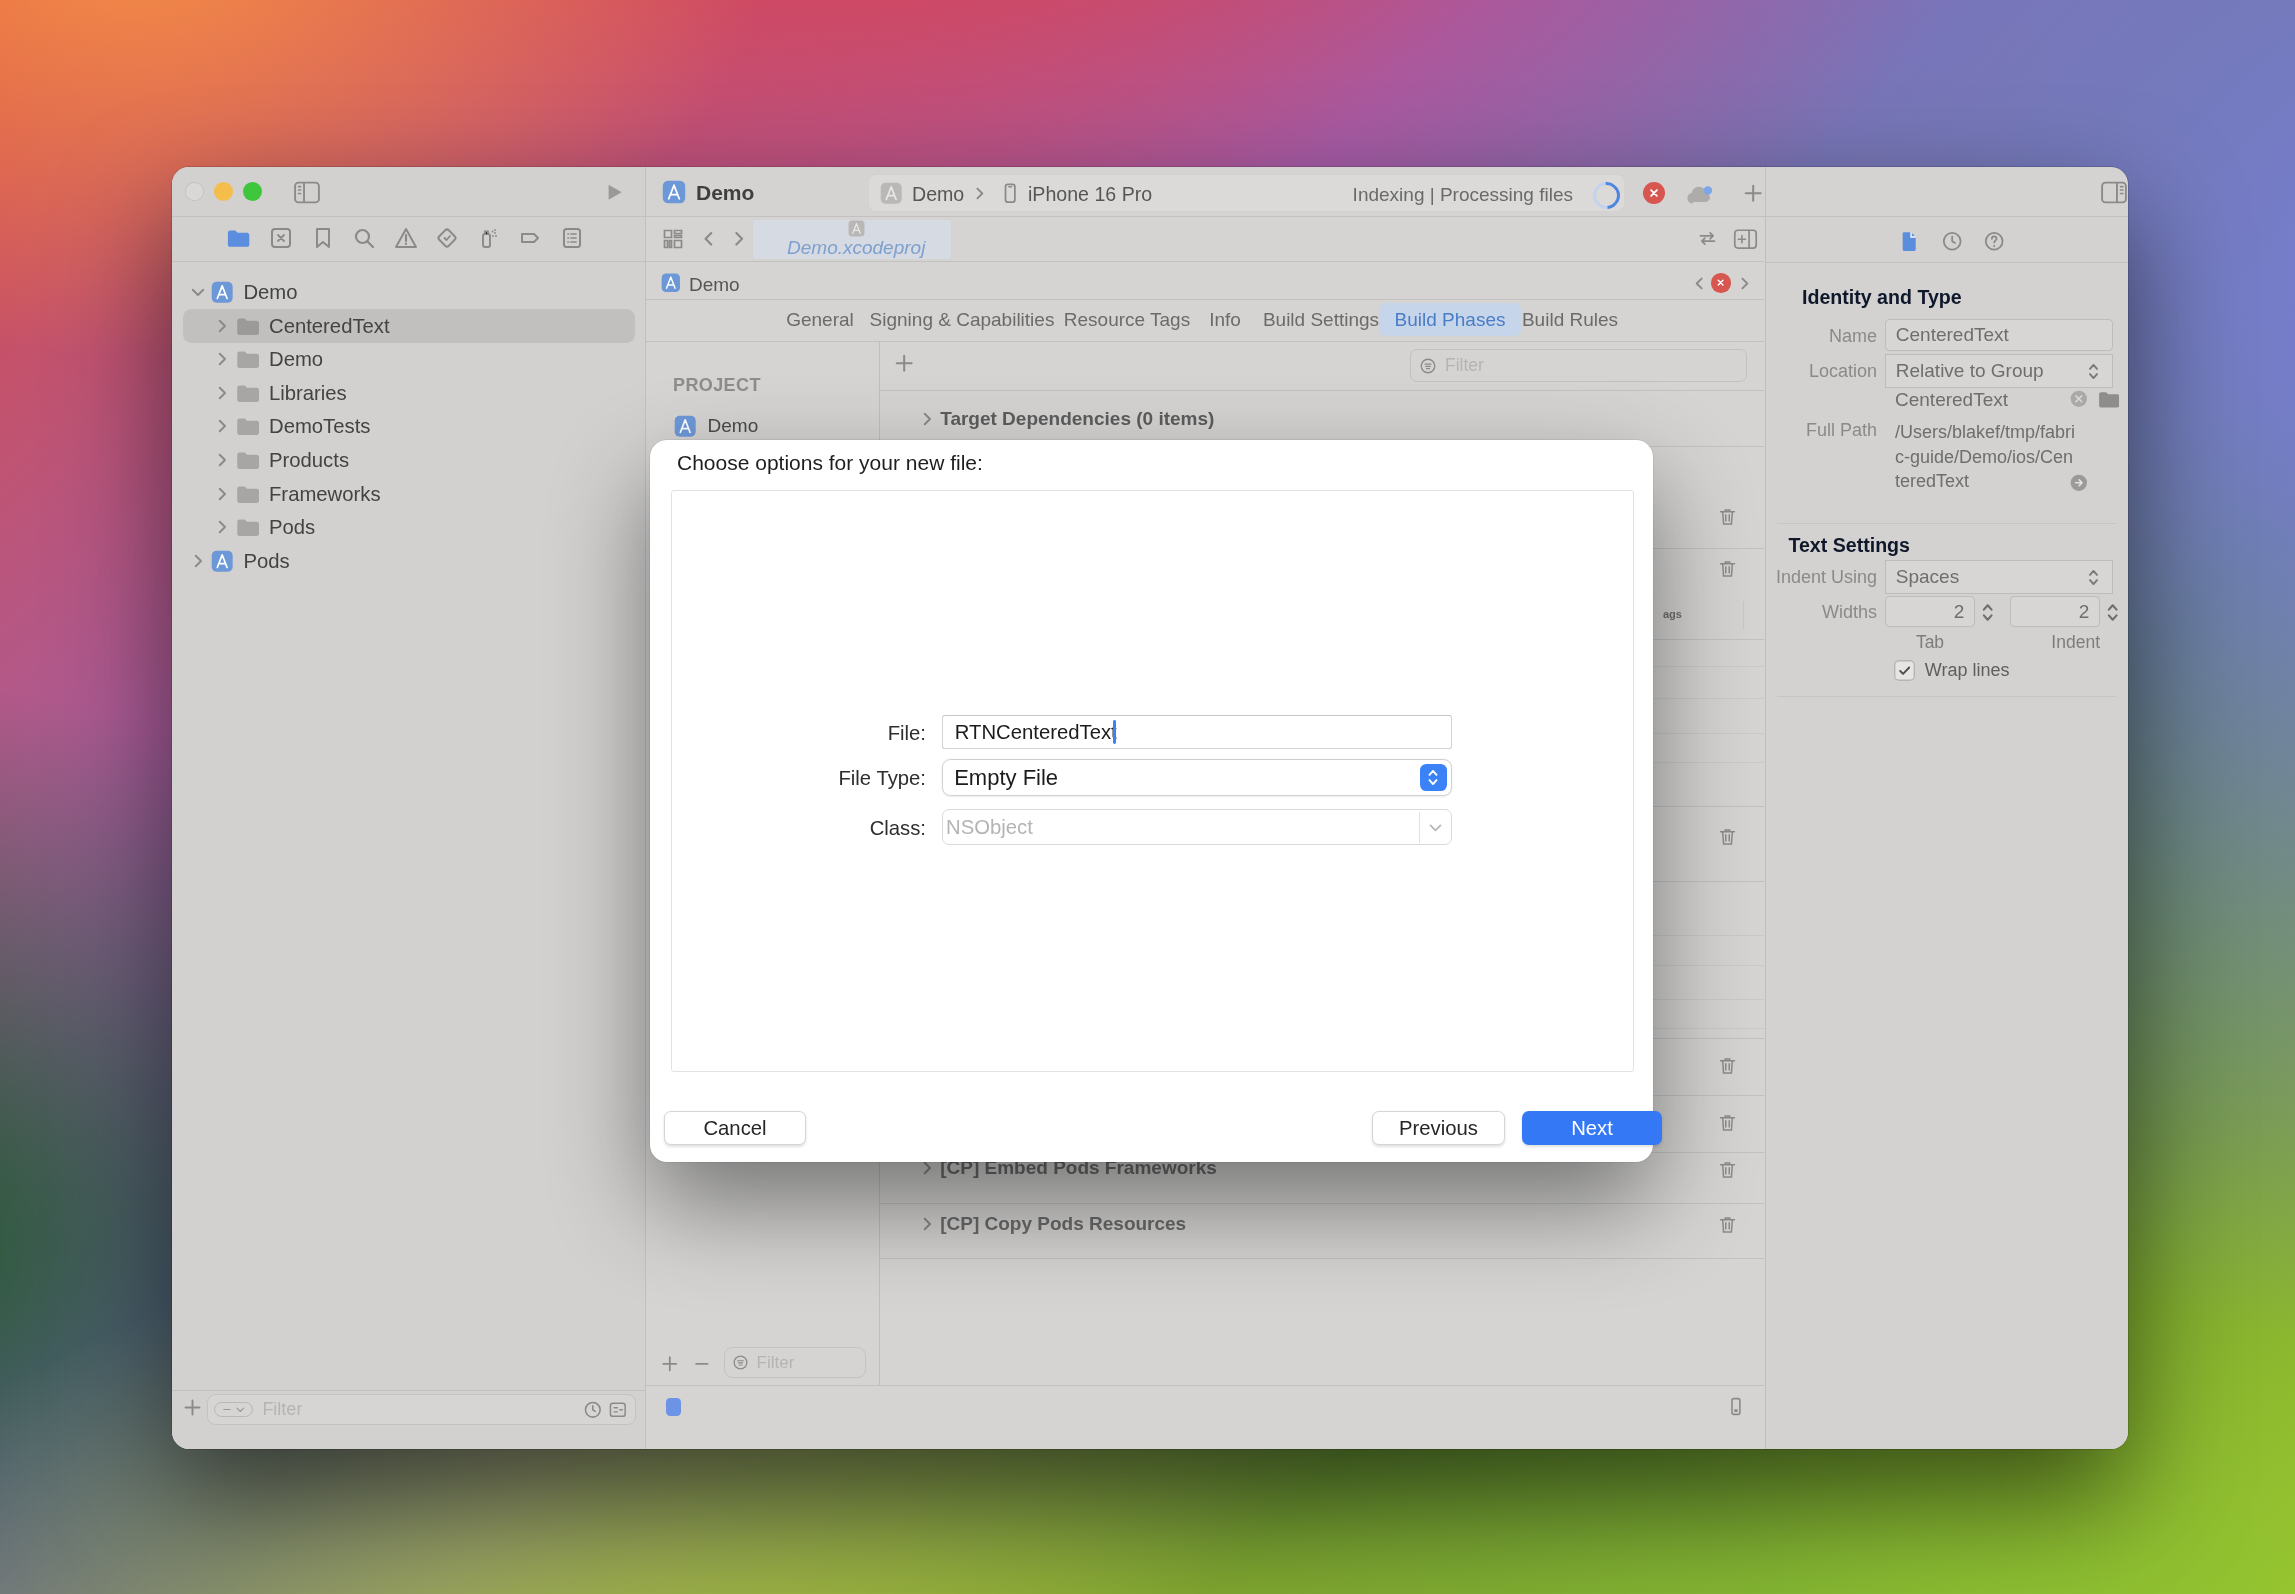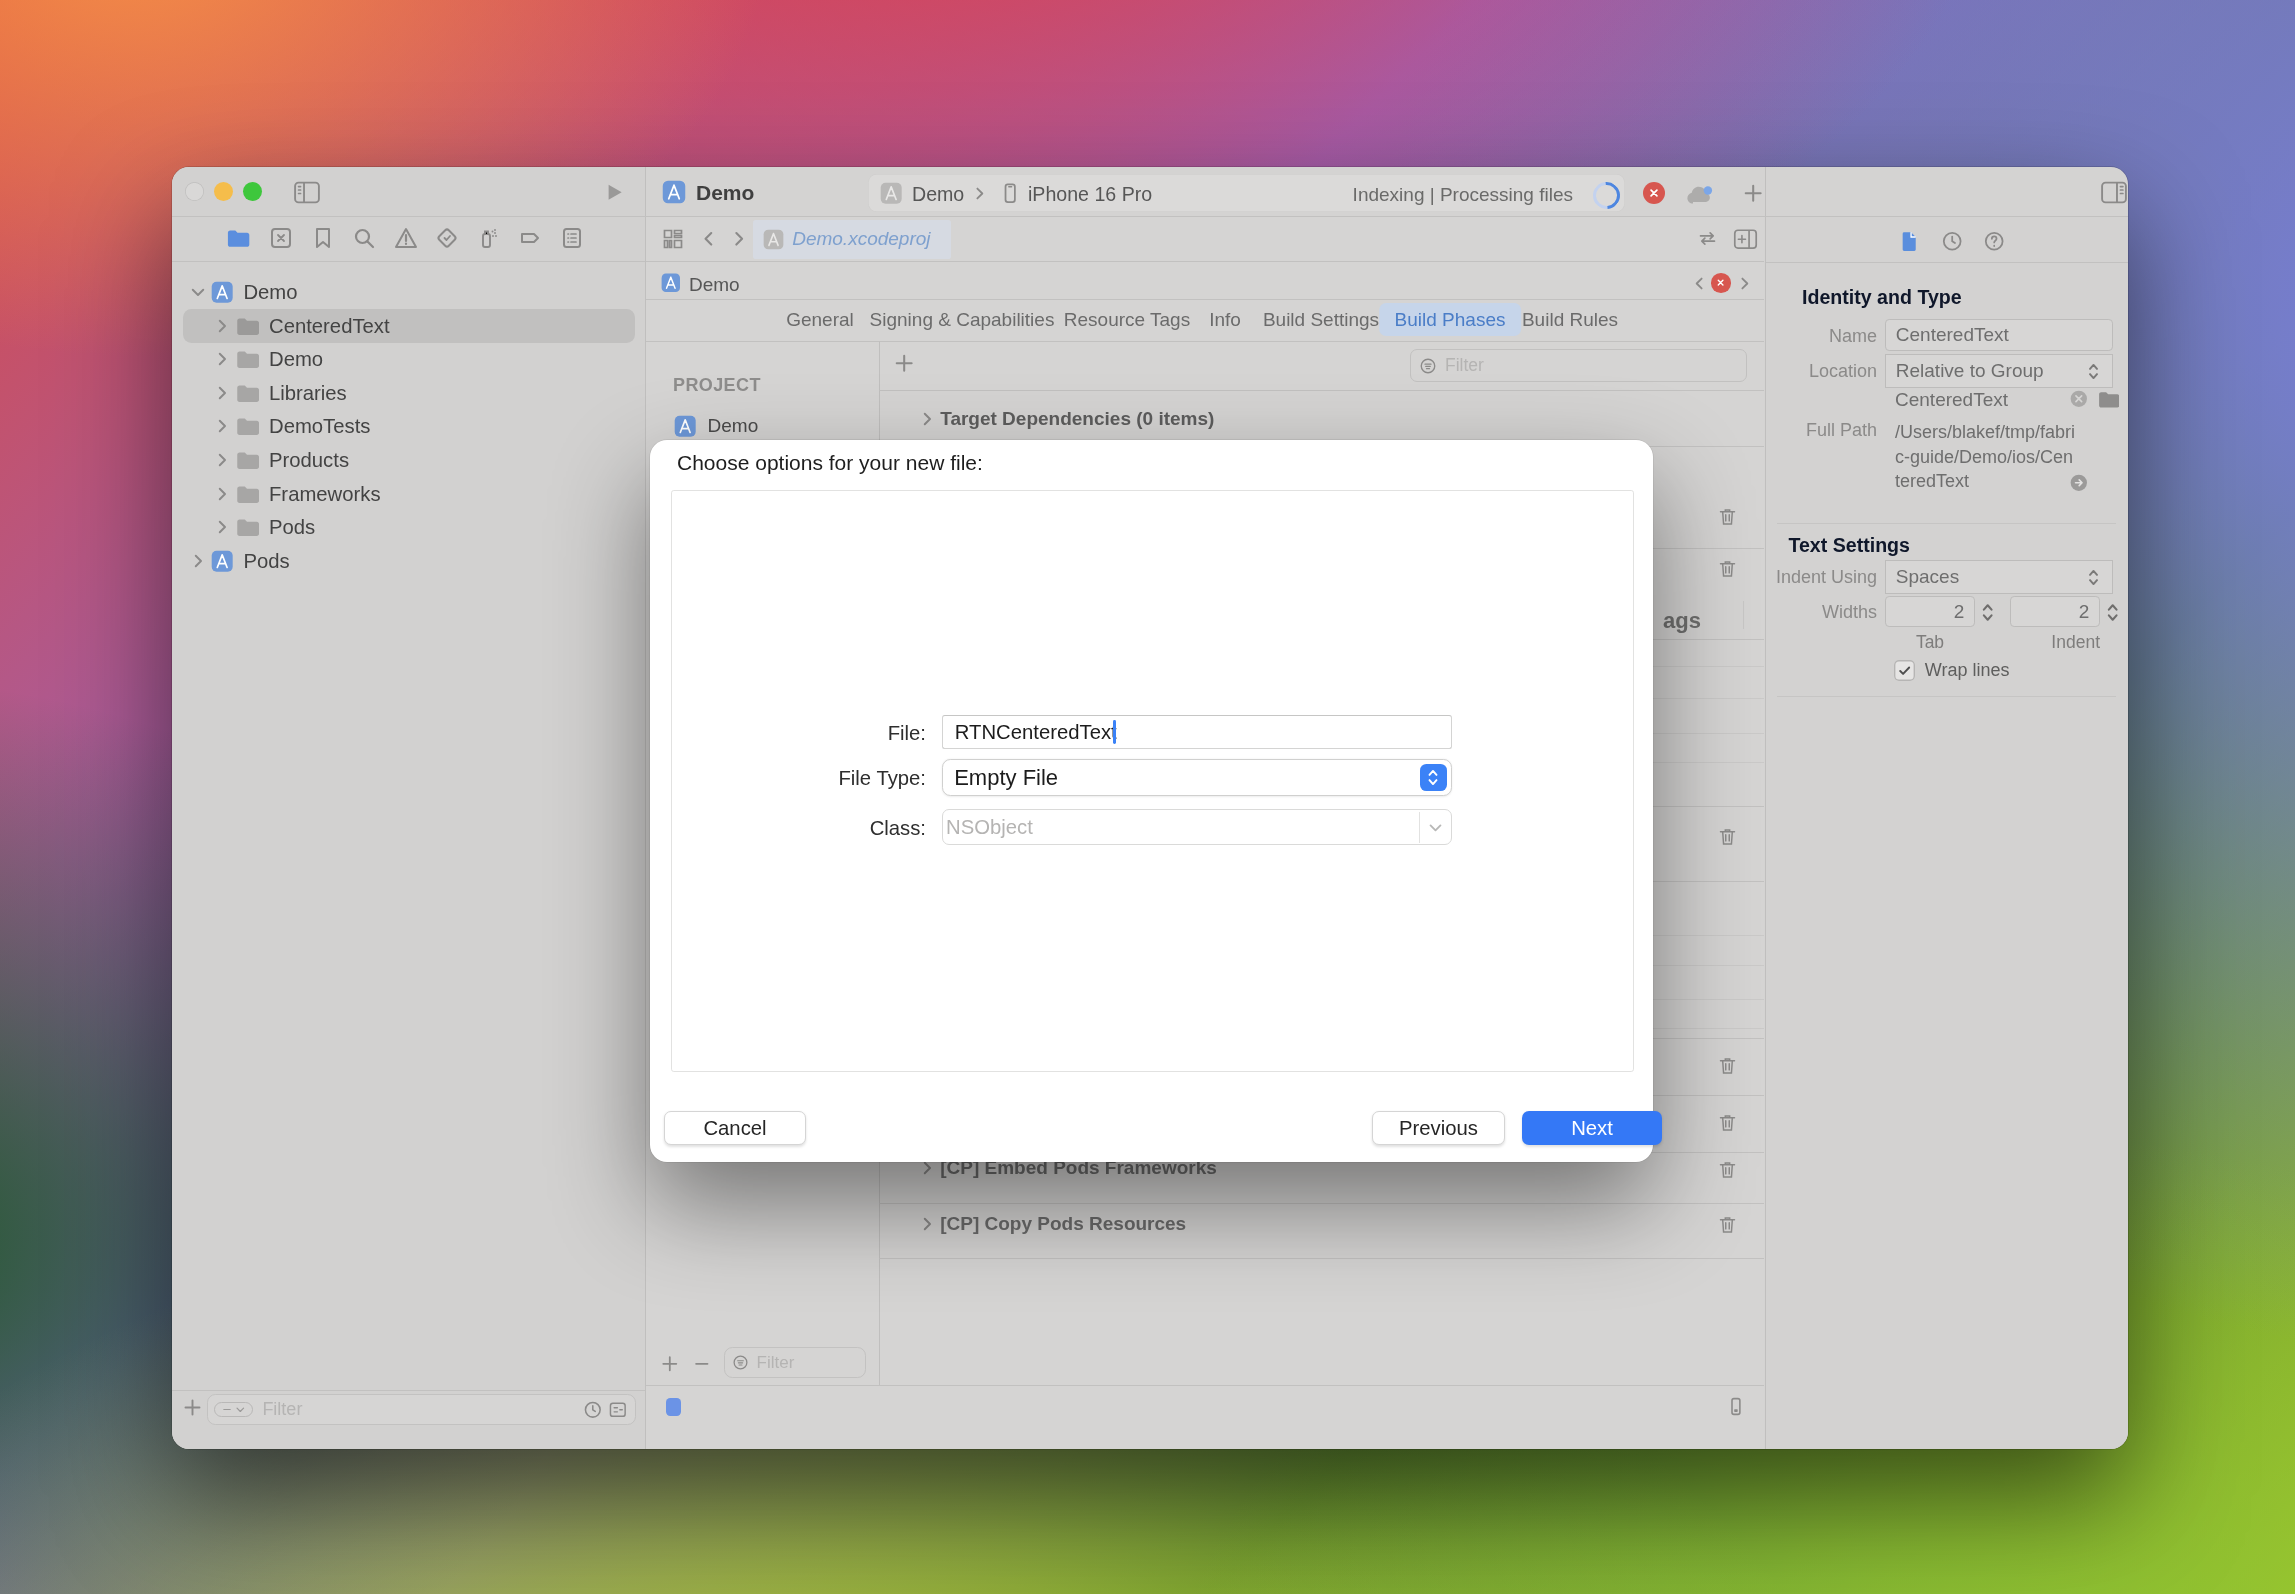--- a/index.html
+++ b/index.html
@@ -391,21 +391,21 @@
 
       <svg class="abs icn" style="left:15.4px;top:9.8px;width:24px;height:24px" viewBox="0 0 34 34" width="24" height="24">
           <use href="#s-grid"></use>
         </svg>
       <svg class="abs icn" style="left:53px;top:12px;width:19.6px;height:19.6px" viewBox="0 0 28 28" width="19.6" height="19.6">
           <use href="#s-chev-l"></use>
         </svg>
       <svg class="abs icn" style="left:83px;top:12px;width:19.6px;height:19.6px" viewBox="0 0 28 28" width="19.6" height="19.6">
           <use href="#s-chev-r"></use>
         </svg>
-      <div class="abs" style="left:107px;top:2.8px;width:198px;height:39px;background:#d6dae2;border-radius:2.8px;display:flex;align-items:center;">
+      <div class="abs" style="left:107px;top:2.8px;width:198px;height:39px;background:#d6dae2;border-radius:2.8px;display:flex;align-items:center;flex-direction:column;">
         <svg style="width:21px;height:21px;margin-left:9.8px" viewBox="0 0 30 30" width="21" height="21">
             <use href="#s-app-grey"></use>
           </svg>
         <span style="margin-left:8.4px;font-size:19px;font-style:italic;color:#7ea0ce">Demo.xcodeproj</span>
       </div>
       <svg class="abs icn" style="left:1051px;top:11.2px;width:21px;height:21px" viewBox="0 0 30 30" width="21" height="21">
           <use href="#s-swap"></use>
         </svg>
       <svg class="abs icn" style="left:1087px;top:10.5px;width:25px;height:22.4px" viewBox="0 0 36 32" width="25" height="22.4">
           <use href="#s-splitadd"></use>
@@ -481,21 +481,21 @@
       </div>
       <div class="sep-h" style="left:233px;top:229px;width:885px"></div>
 
       <svg class="abs icn" style="left:1071px;top:289px;width:21px;height:21px" viewBox="0 0 30 30" width="21" height="21">
           <use href="#s-trash"></use>
         </svg>
       <div class="sep-h" style="left:233px;top:331px;width:885px"></div>
       <svg class="abs icn" style="left:1071px;top:341px;width:21px;height:21px" viewBox="0 0 30 30" width="21" height="21">
           <use href="#s-trash"></use>
         </svg>
-      <div class="abs" style="left:1017px;top:391px;font-size:22px;font-weight:700;color:#6f6f6e">ags</div>
+      <div class="abs" style="left:1017px;top:391px;font-size:11px;font-weight:700;color:#6f6f6e">ags</div>
       <div class="sep-v" style="left:1097px;top:384px;height:28px;background:#c8c7c6"></div>
       <div class="sep-h" style="left:233px;top:422px;width:885px"></div>
       <div class="sep-h thin" style="left:233px;top:449px;width:885px"></div>
       <div class="sep-h thin" style="left:233px;top:481px;width:885px"></div>
       <div class="sep-h thin" style="left:233px;top:516px;width:885px"></div>
       <div class="sep-h thin" style="left:233px;top:545px;width:885px"></div>
       <div class="sep-h" style="left:233px;top:589px;width:885px"></div>
       <svg class="abs icn" style="left:1071px;top:609px;width:21px;height:21px" viewBox="0 0 30 30" width="21" height="21">
           <use href="#s-trash"></use>
         </svg>

